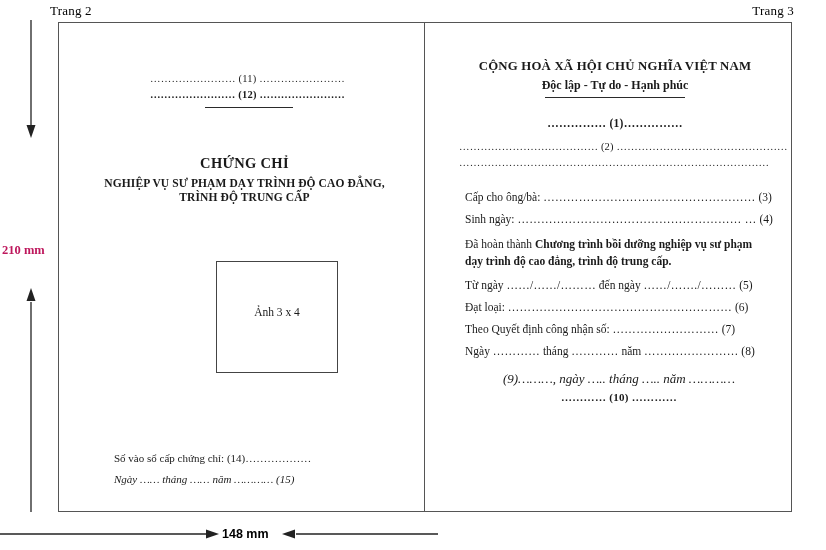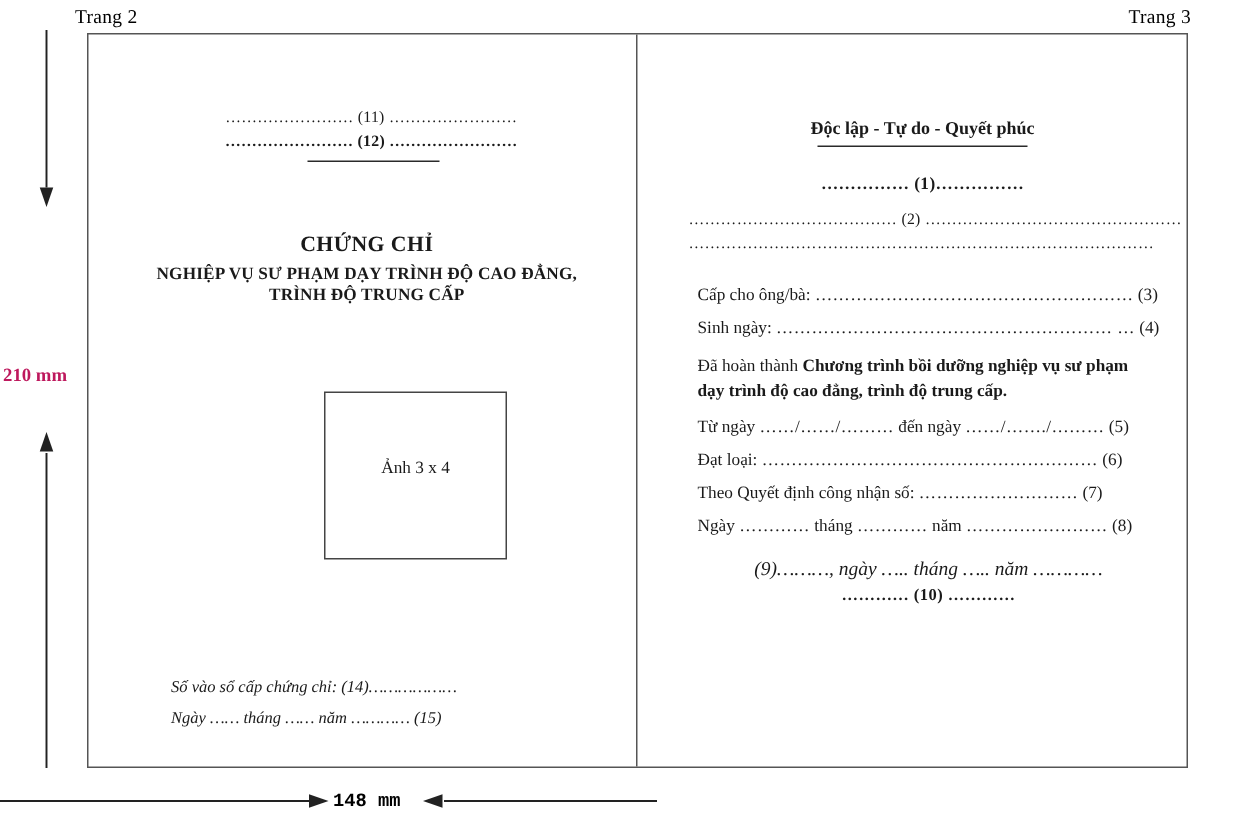--- a/index.html
+++ b/index.html
@@ -119,21 +119,20 @@
     left: 0; right: 0;
     top: 44px;
     text-align: center;
     font-size: 11.5px;
   }
 
   #so-vao-so {
     position: absolute;
     left: 27px;
     top: 429px;
-    font-style: italic;
     font-size: 11px;
     white-space: nowrap;
   }
   #ngay-cap {
     position: absolute;
     left: 27px;
     top: 450px;
     font-style: italic;
     font-size: 11px;
     white-space: nowrap;
@@ -263,21 +262,21 @@
     position: absolute;
     left: 58px;
     top: 520px;
     width: 380px;
     height: 28px;
   }
   #dim-h-label {
     position: absolute;
     left: 222px;
     top: 527px;
-    font-family: Liberation Mono, monospace;
+    font-family: Liberation Sans, sans-serif;
     font-weight: bold;
     font-size: 12.5px;
     color: #000;
   }
   svg { display: block; overflow: visible; }
 </style>
 </head>
 <body>
 
 <div class="page-label" id="lbl-left">Trang 2</div>
@@ -308,21 +307,22 @@
 
       <div id="so-vao-so">Số vào sổ cấp chứng chỉ: (14)………………</div>
 
       <div id="ngay-cap">Ngày …… tháng …… năm ………… (15)</div>
     </div>
   </div>
 
   <div class="page page-right">
     <div class="right-inner">
 
-      <div id="national-motto">Độc lập - Tự do - Quyết phúc</div>
+      <div id="national-name">CỘNG HOÀ XÃ HỘI CHỦ NGHĨA VIỆT NAM</div>
+      <div id="national-motto">Độc lập - Tự do - Hạnh phúc</div>
       <div id="motto-rule"></div>
 
       <div id="line1">…………… (1)……………</div>
       <div id="line2">………………………………… (2) …………………………………………</div>
       <div id="line2b">………………………………………………………………………………………</div>
 
       <div class="field" id="f3">
         <span>Cấp cho ông/bà:</span>
         <span class="dots">………………………………………………</span>
         <span>(3)</span>

